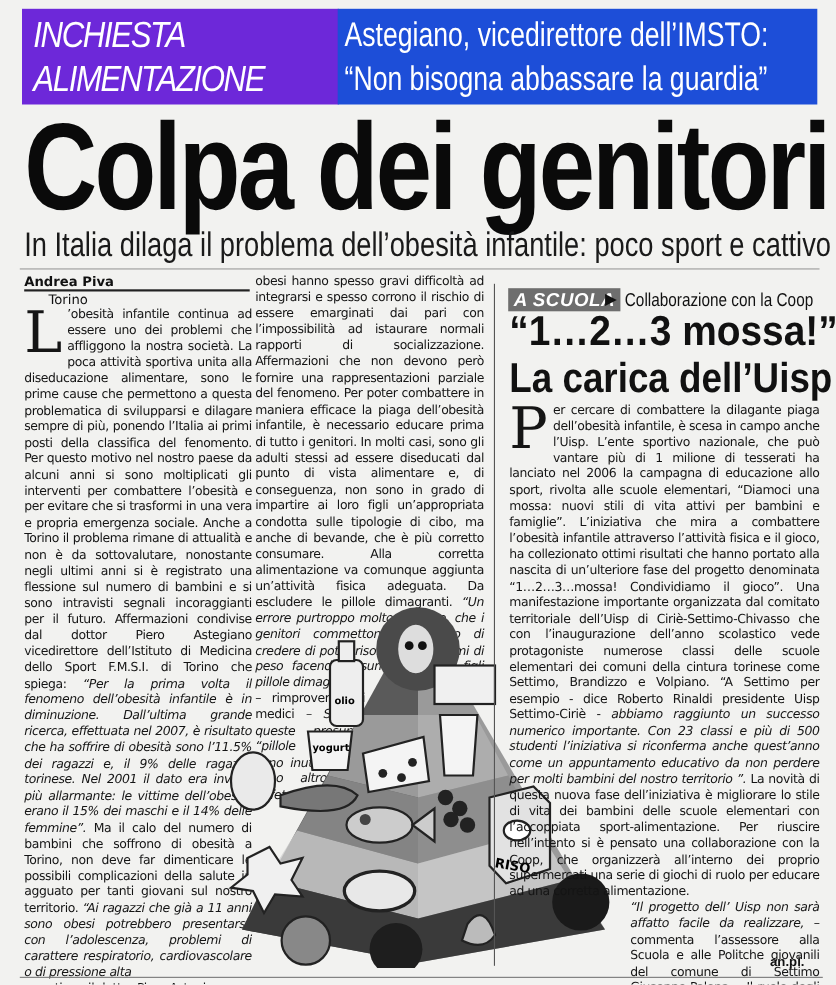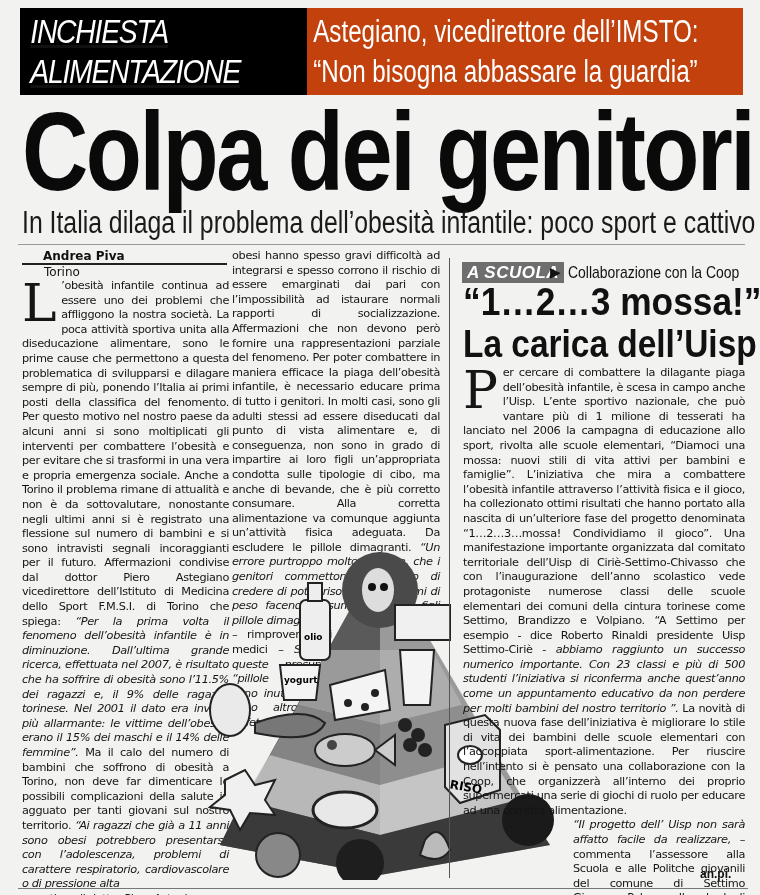--- a/index.html
+++ b/index.html
@@ -1,30 +1,30 @@
 <!DOCTYPE html>
 <html><head>
 <meta charset="utf-8">
 <style>
   html,body{margin:0;padding:0;}
   body{width:760px;height:895px;background:#f2f2f0;position:relative;overflow:hidden;font-family:"DejaVu Sans",sans-serif;color:#111;}
   .abs{position:absolute;}
   
-  #kicker-left{left:20px;top:8px;width:288px;height:87px;background:#000000;text-decoration:underline;}
+  #kicker-left{left:20px;top:8px;width:288px;height:87px;background:#6d28d9;}
   #kicker-left span{display:block;color:#fff;font-family:"Liberation Sans",sans-serif;font-style:italic;font-size:33px;line-height:40px;letter-spacing:-1.5px;padding-left:12px;transform:scaleX(0.86);transform-origin:left;white-space:nowrap;}
   #kicker-left span:first-child{margin-top:4px;}
-  #kicker-right{left:307px;top:8px;width:436px;height:87px;background:#c2410c;}
+  #kicker-right{left:307px;top:8px;width:436px;height:87px;background:#1d4ed8;}
   #kicker-right span{display:block;color:#fff;font-family:"Liberation Sans",sans-serif;font-size:31px;line-height:40px;padding-left:8px;transform:scaleX(0.78);transform-origin:left;white-space:nowrap;}
   #kicker-right span:first-child{margin-top:4px;}
   
   #headline{left:22px;top:96px;width:740px;font-family:"Liberation Sans",sans-serif;font-weight:bold;font-size:112px;line-height:112px;letter-spacing:-3px;transform:scaleX(0.82);transform-origin:left;white-space:nowrap;color:#0a0a0a;}
   #subhead{left:22px;top:205px;font-family:"Liberation Sans",sans-serif;font-size:31px;line-height:36px;transform:scaleX(0.8);transform-origin:left;white-space:nowrap;color:#1a1a1a;}
   #rule-top{left:18px;top:244px;width:727px;height:1px;background:#999;}
   
-  #byline{left:22px;top:249px;font-family:"DejaVu Sans",sans-serif;font-weight:bold;font-size:12px;margin-left:21px;}
+  #byline{left:22px;top:249px;font-family:"DejaVu Sans",sans-serif;font-weight:bold;font-size:12px;}
   #byline-rule{left:22px;top:263px;width:205px;height:2px;background:#222;}
   #dateline{left:22px;top:265px;font-size:12px;margin-left:22px;}
   .col{font-family:"DejaVu Sans",sans-serif;font-size:11.3px;line-height:14.6px;text-align:justify;color:#151515;letter-spacing:-0.35px;}
   .col i{font-style:italic;}
   #col1{left:22px;top:279px;width:207px;}
   #col2{left:232px;top:249px;width:208px;}
   .dropcap{float:left;font-family:"DejaVu Serif",serif;font-size:52px;line-height:44px;margin:2px 5px 0 0;}
   
   #side-rule{left:449px;top:258px;width:1px;height:620px;background:#555;}
   #tag{left:462px;top:262px;background:#6e6e6e;color:#fff;font-family:"Liberation Sans",sans-serif;font-weight:bold;font-style:italic;font-size:17px;padding:0 5px;line-height:21px;letter-spacing:0.5px;}

